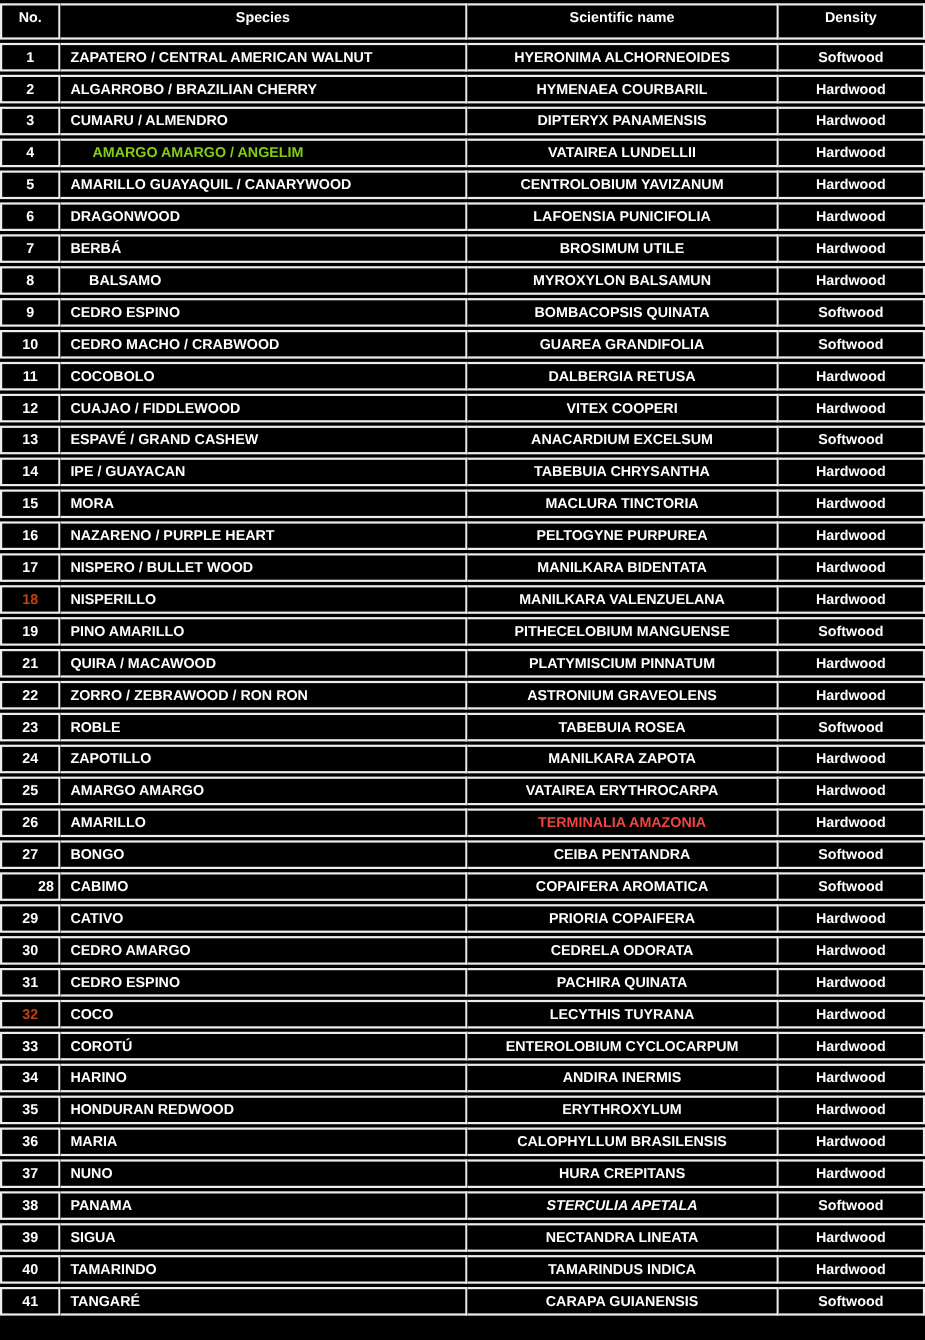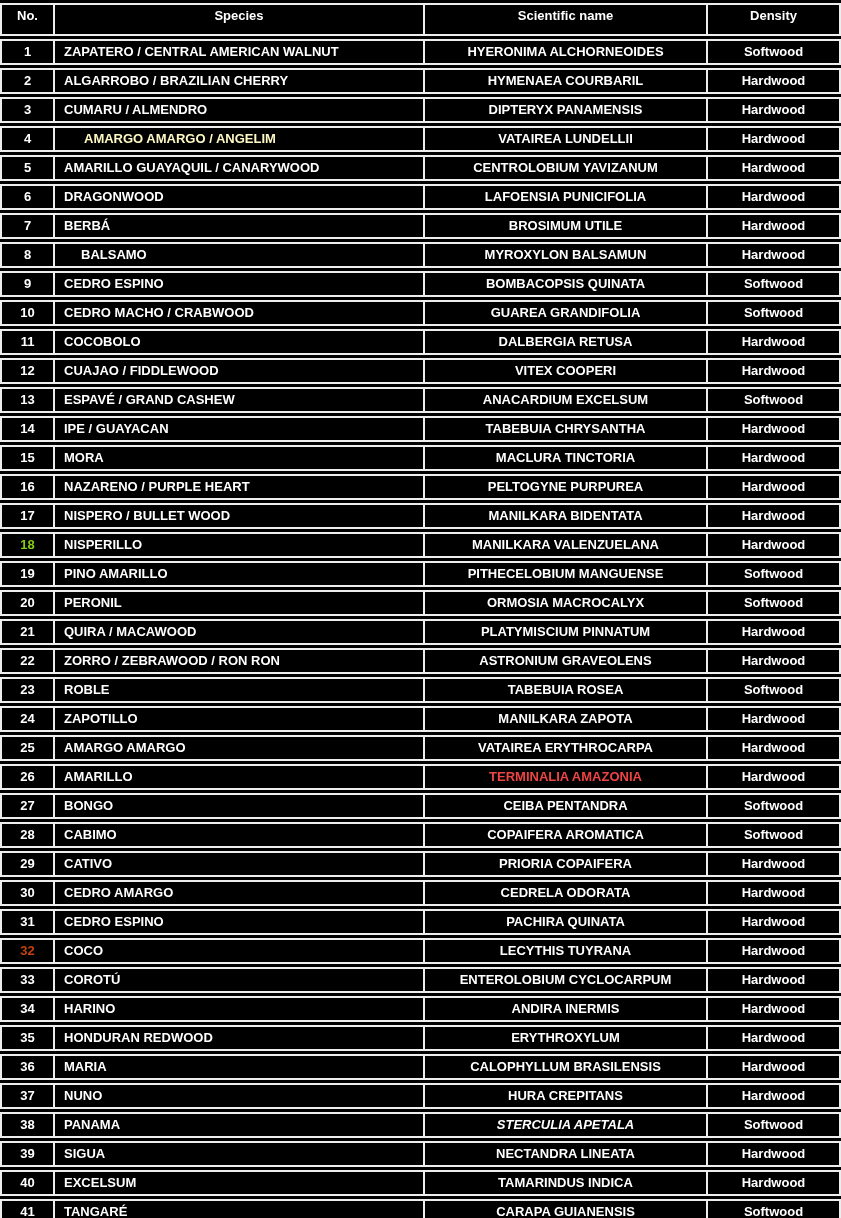--- a/index.html
+++ b/index.html
@@ -84,21 +84,21 @@
         <td class="col-density" style="color: rgb(255, 255, 255); border-color: rgb(237, 237, 237);">Hardwood</td>
       </tr>
       <tr>
         <td class="col-no" style="color: rgb(255, 255, 255); border-color: rgb(237, 237, 237);">3</td>
         <td class="col-species" style="color: rgb(255, 255, 255); border-color: rgb(237, 237, 237);">CUMARU / ALMENDRO</td>
         <td class="col-scientific" style="color: rgb(255, 255, 255); border-color: rgb(237, 237, 237);">DIPTERYX PANAMENSIS</td>
         <td class="col-density" style="color: rgb(255, 255, 255); border-color: rgb(237, 237, 237);">Hardwood</td>
       </tr>
       <tr>
         <td class="col-no" style="color: rgb(255, 255, 255); border-color: rgb(237, 237, 237);">4</td>
-        <td class="col-species" style="color: #fef9c3; border-color: rgb(237, 237, 237); padding-left: 29px;">AMARGO AMARGO / ANGELIM</td>
+        <td class="col-species" style="color: #84cc16; border-color: rgb(237, 237, 237); padding-left: 29px;">AMARGO AMARGO / ANGELIM</td>
         <td class="col-scientific" style="color: rgb(255, 255, 255); border-color: rgb(237, 237, 237);">VATAIREA LUNDELLII</td>
         <td class="col-density" style="color: rgb(255, 255, 255); border-color: rgb(237, 237, 237);">Hardwood</td>
       </tr>
       <tr>
         <td class="col-no" style="color: rgb(255, 255, 255); border-color: rgb(237, 237, 237);">5</td>
         <td class="col-species" style="color: rgb(255, 255, 255); border-color: rgb(237, 237, 237);">AMARILLO GUAYAQUIL / CANARYWOOD</td>
         <td class="col-scientific" style="color: rgb(255, 255, 255); border-color: rgb(237, 237, 237);">CENTROLOBIUM YAVIZANUM</td>
         <td class="col-density" style="color: rgb(255, 255, 255); border-color: rgb(237, 237, 237);">Hardwood</td>
       </tr>
       <tr>
@@ -167,38 +167,32 @@
         <td class="col-scientific" style="color: rgb(255, 255, 255); border-color: rgb(237, 237, 237);">PELTOGYNE PURPUREA</td>
         <td class="col-density" style="color: rgb(255, 255, 255); border-color: rgb(237, 237, 237);">Hardwood</td>
       </tr>
       <tr>
         <td class="col-no" style="color: rgb(255, 255, 255); border-color: rgb(237, 237, 237);">17</td>
         <td class="col-species" style="color: rgb(255, 255, 255); border-color: rgb(237, 237, 237);">NISPERO / BULLET WOOD</td>
         <td class="col-scientific" style="color: rgb(255, 255, 255); border-color: rgb(237, 237, 237);">MANILKARA BIDENTATA</td>
         <td class="col-density" style="color: rgb(255, 255, 255); border-color: rgb(237, 237, 237);">Hardwood</td>
       </tr>
       <tr>
-        <td class="col-no" style="color: #84cc16; border-color: rgb(237, 237, 237); margin-top: 48px;">18</td>
+        <td class="col-no" style="color: #c2410c; border-color: rgb(237, 237, 237); margin-top: 48px;">18</td>
         <td class="col-species" style="color: rgb(255, 255, 255); border-color: rgb(237, 237, 237);">NISPERILLO</td>
         <td class="col-scientific" style="color: rgb(255, 255, 255); border-color: rgb(237, 237, 237);">MANILKARA VALENZUELANA</td>
         <td class="col-density" style="color: rgb(255, 255, 255); border-color: rgb(237, 237, 237);">Hardwood</td>
       </tr>
       <tr>
         <td class="col-no" style="color: rgb(255, 255, 255); border-color: rgb(237, 237, 237);">19</td>
         <td class="col-species" style="color: rgb(255, 255, 255); border-color: rgb(237, 237, 237);">PINO AMARILLO</td>
         <td class="col-scientific" style="color: rgb(255, 255, 255); border-color: rgb(237, 237, 237);">PITHECELOBIUM MANGUENSE</td>
         <td class="col-density" style="color: rgb(255, 255, 255); border-color: rgb(237, 237, 237);">Softwood</td>
       </tr>
       <tr>
-        <td class="col-no" style="color: rgb(255, 255, 255); border-color: rgb(237, 237, 237);">20</td>
-        <td class="col-species" style="color: rgb(255, 255, 255); border-color: rgb(237, 237, 237);">PERONIL</td>
-        <td class="col-scientific" style="color: rgb(255, 255, 255); border-color: rgb(237, 237, 237);">ORMOSIA MACROCALYX</td>
-        <td class="col-density" style="color: rgb(255, 255, 255); border-color: rgb(237, 237, 237);">Softwood</td>
-      </tr>
-      <tr>
         <td class="col-no" style="color: rgb(255, 255, 255); border-color: rgb(237, 237, 237);">21</td>
         <td class="col-species" style="color: rgb(255, 255, 255); border-color: rgb(237, 237, 237);">QUIRA / MACAWOOD</td>
         <td class="col-scientific" style="color: rgb(255, 255, 255); border-color: rgb(237, 237, 237);">PLATYMISCIUM PINNATUM</td>
         <td class="col-density" style="color: rgb(255, 255, 255); border-color: rgb(237, 237, 237);">Hardwood</td>
       </tr>
       <tr>
         <td class="col-no" style="color: rgb(255, 255, 255); border-color: rgb(237, 237, 237);">22</td>
         <td class="col-species" style="color: rgb(255, 255, 255); border-color: rgb(237, 237, 237);">ZORRO / ZEBRAWOOD / RON RON</td>
         <td class="col-scientific" style="color: rgb(255, 255, 255); border-color: rgb(237, 237, 237);">ASTRONIUM GRAVEOLENS</td>
         <td class="col-density" style="color: rgb(255, 255, 255); border-color: rgb(237, 237, 237);">Hardwood</td>
@@ -227,21 +221,21 @@
         <td class="col-scientific" style="color: #ef4444; border-color: rgb(237, 237, 237);">TERMINALIA AMAZONIA</td>
         <td class="col-density" style="color: rgb(255, 255, 255); border-color: rgb(237, 237, 237);">Hardwood</td>
       </tr>
       <tr>
         <td class="col-no" style="color: rgb(255, 255, 255); border-color: rgb(237, 237, 237);">27</td>
         <td class="col-species" style="color: rgb(255, 255, 255); border-color: rgb(237, 237, 237);">BONGO</td>
         <td class="col-scientific" style="color: rgb(255, 255, 255); border-color: rgb(237, 237, 237);">CEIBA PENTANDRA</td>
         <td class="col-density" style="color: rgb(255, 255, 255); border-color: rgb(237, 237, 237);">Softwood</td>
       </tr>
       <tr>
-        <td class="col-no" style="color: rgb(255, 255, 255); border-color: rgb(237, 237, 237);">28</td>
+        <td class="col-no" style="color: rgb(255, 255, 255); border-color: rgb(237, 237, 237); text-align: right;">28</td>
         <td class="col-species" style="color: rgb(255, 255, 255); border-color: rgb(237, 237, 237);">CABIMO</td>
         <td class="col-scientific" style="color: rgb(255, 255, 255); border-color: rgb(237, 237, 237);">COPAIFERA AROMATICA</td>
         <td class="col-density" style="color: rgb(255, 255, 255); border-color: rgb(237, 237, 237);">Softwood</td>
       </tr>
       <tr>
         <td class="col-no" style="color: rgb(255, 255, 255); border-color: rgb(237, 237, 237);">29</td>
         <td class="col-species" style="color: rgb(255, 255, 255); border-color: rgb(237, 237, 237);">CATIVO</td>
         <td class="col-scientific" style="color: rgb(255, 255, 255); border-color: rgb(237, 237, 237);">PRIORIA COPAIFERA</td>
         <td class="col-density" style="color: rgb(255, 255, 255); border-color: rgb(237, 237, 237);">Hardwood</td>
       </tr>
@@ -300,21 +294,21 @@
         <td class="col-density" style="color: rgb(255, 255, 255); border-color: rgb(237, 237, 237);">Softwood</td>
       </tr>
       <tr>
         <td class="col-no" style="color: rgb(255, 255, 255); border-color: rgb(237, 237, 237);">39</td>
         <td class="col-species" style="color: rgb(255, 255, 255); border-color: rgb(237, 237, 237);">SIGUA</td>
         <td class="col-scientific" style="color: rgb(255, 255, 255); border-color: rgb(237, 237, 237);">NECTANDRA LINEATA</td>
         <td class="col-density" style="color: rgb(255, 255, 255); border-color: rgb(237, 237, 237);">Hardwood</td>
       </tr>
       <tr>
         <td class="col-no" style="color: rgb(255, 255, 255); border-color: rgb(237, 237, 237);">40</td>
-        <td class="col-species" style="color: rgb(255, 255, 255); border-color: rgb(237, 237, 237);">EXCELSUM</td>
+        <td class="col-species" style="color: rgb(255, 255, 255); border-color: rgb(237, 237, 237);">TAMARINDO</td>
         <td class="col-scientific" style="color: rgb(255, 255, 255); border-color: rgb(237, 237, 237);">TAMARINDUS INDICA</td>
         <td class="col-density" style="color: rgb(255, 255, 255); border-color: rgb(237, 237, 237);">Hardwood</td>
       </tr>
       <tr>
         <td class="col-no" style="color: rgb(255, 255, 255); border-color: rgb(237, 237, 237);">41</td>
         <td class="col-species" style="color: rgb(255, 255, 255); border-color: rgb(237, 237, 237);">TANGARÉ</td>
         <td class="col-scientific" style="color: rgb(255, 255, 255); border-color: rgb(237, 237, 237);">CARAPA GUIANENSIS</td>
         <td class="col-density" style="color: rgb(255, 255, 255); border-color: rgb(237, 237, 237);">Softwood</td>
       </tr>
     </tbody>

